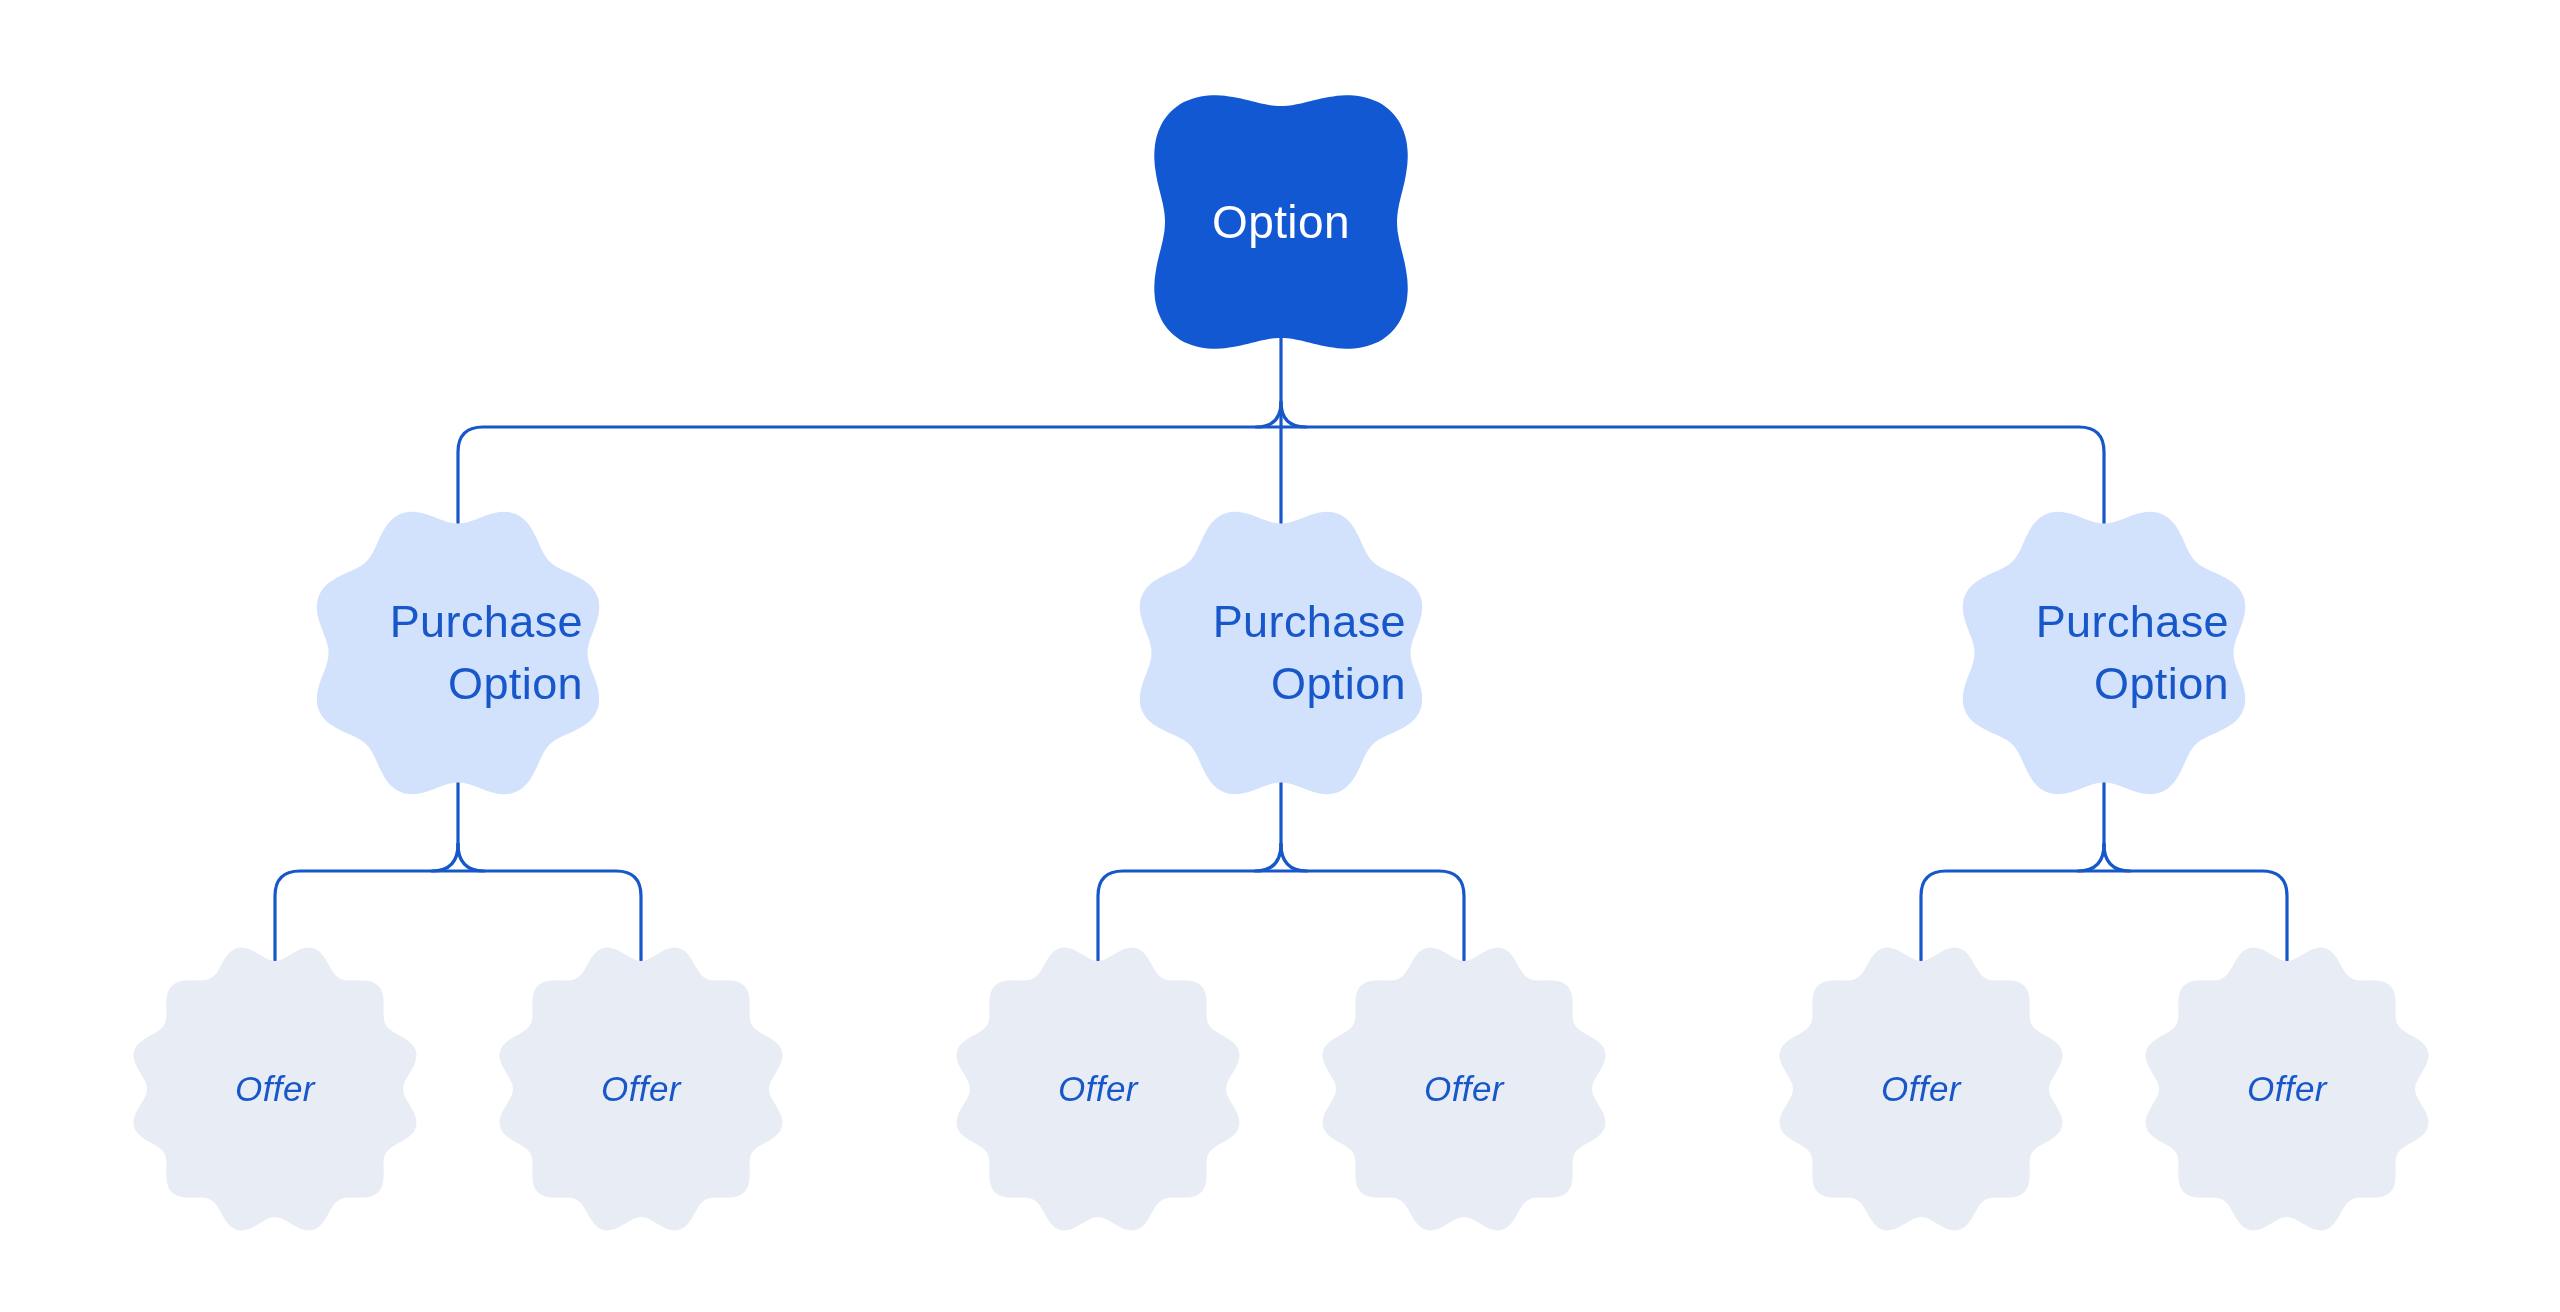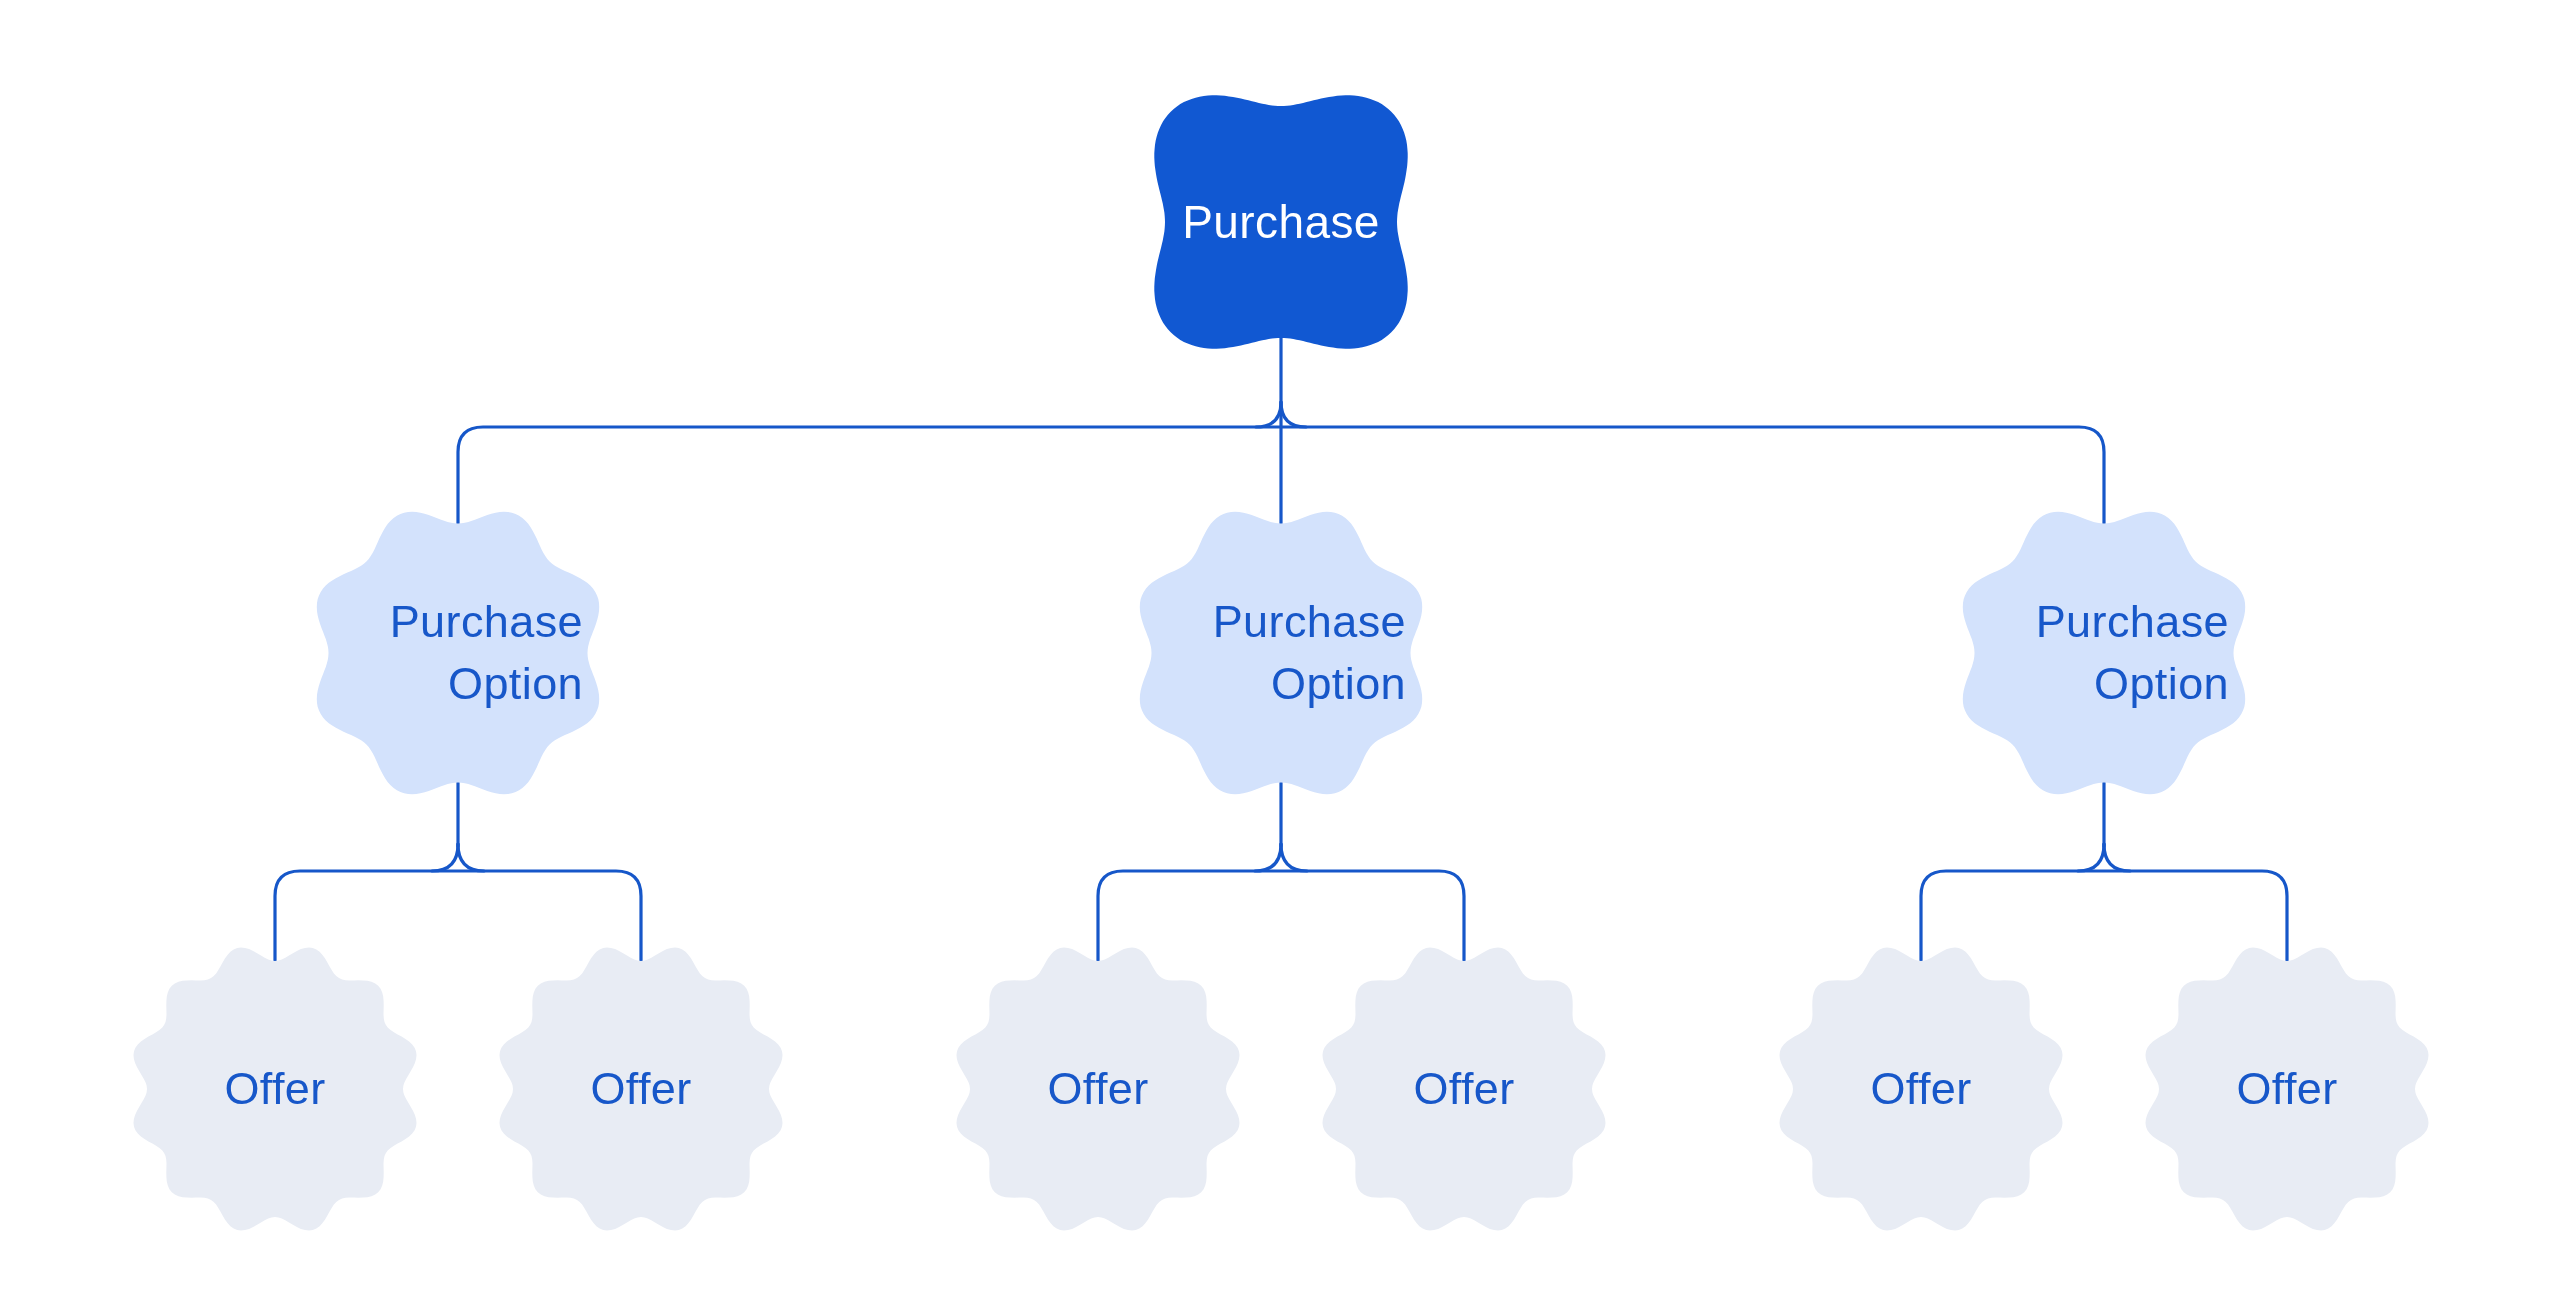--- a/index.html
+++ b/index.html
@@ -38,23 +38,24 @@
   .purchase-label {
     color: var(--node-text, #1757c9);
     font-size: 45px;
     line-height: 62px;
     width: 250px;
     font-weight: 400;
     text-align: right;
   }
   .offer-label {
     color: var(--node-text, #1757c9);
-    font-size: 45px;
+    font-size: 35px;
     line-height: 50px;
     font-weight: 400;
+    font-style: italic;
   }
 </style>
 </head>
 <body>
 
 <div id="diagram-canvas">
 
   <svg id="tree-svg" width="2560" height="1312" viewBox="0 0 2560 1312">
 
     <g>
@@ -89,21 +90,21 @@
 
       <path class="blob-offer" d="M403.0 1089.0L403.4 1085.6L404.5 1082.2L406.3 1078.7L408.5 1075.0L410.8 1071.1L413.1 1067.1L414.9 1063.1L416.1 1059.0L416.5 1055.0L416.0 1051.2L414.6 1047.7L412.2 1044.4L409.1 1041.5L405.5 1038.9L401.6 1036.6L397.6 1034.4L393.9 1032.3L390.6 1030.1L387.9 1027.7L385.9 1025.0L384.5 1021.9L383.8 1018.4L383.5 1014.4L383.6 1010.1L383.7 1005.6L383.6 1001.0L383.2 996.6L382.2 992.5L380.6 988.8L378.2 985.8L375.2 983.4L371.5 981.8L367.4 980.8L363.0 980.4L358.4 980.3L353.9 980.4L349.6 980.5L345.6 980.2L342.1 979.5L339.0 978.1L336.3 976.1L333.9 973.4L331.7 970.1L329.6 966.4L327.4 962.4L325.1 958.5L322.5 954.9L319.6 951.8L316.3 949.4L312.8 948.0L309.0 947.5L305.0 947.9L300.9 949.1L296.9 950.9L292.9 953.2L289.0 955.5L285.3 957.7L281.8 959.5L278.4 960.6L275.0 961.0L271.6 960.6L268.2 959.5L264.7 957.7L261.0 955.5L257.1 953.2L253.1 950.9L249.1 949.1L245.0 947.9L241.0 947.5L237.2 948.0L233.7 949.4L230.4 951.8L227.5 954.9L224.9 958.5L222.6 962.4L220.4 966.4L218.3 970.1L216.1 973.4L213.7 976.1L211.0 978.1L207.9 979.5L204.4 980.2L200.4 980.5L196.1 980.4L191.6 980.3L187.0 980.4L182.6 980.8L178.5 981.8L174.8 983.4L171.8 985.8L169.4 988.8L167.8 992.5L166.8 996.6L166.4 1001.0L166.3 1005.6L166.4 1010.1L166.5 1014.4L166.2 1018.4L165.5 1021.9L164.1 1025.0L162.1 1027.7L159.4 1030.1L156.1 1032.3L152.4 1034.4L148.4 1036.6L144.5 1038.9L140.9 1041.5L137.8 1044.4L135.4 1047.7L134.0 1051.2L133.5 1055.0L133.9 1059.0L135.1 1063.1L136.9 1067.1L139.2 1071.1L141.5 1075.0L143.7 1078.7L145.5 1082.2L146.6 1085.6L147.0 1089.0L146.6 1092.4L145.5 1095.8L143.7 1099.3L141.5 1103.0L139.2 1106.9L136.9 1110.9L135.1 1114.9L133.9 1119.0L133.5 1123.0L134.0 1126.8L135.4 1130.3L137.8 1133.6L140.9 1136.5L144.5 1139.1L148.4 1141.4L152.4 1143.6L156.1 1145.7L159.4 1147.9L162.1 1150.3L164.1 1153.0L165.5 1156.1L166.2 1159.6L166.5 1163.6L166.4 1167.9L166.3 1172.4L166.4 1177.0L166.8 1181.4L167.8 1185.5L169.4 1189.2L171.8 1192.2L174.8 1194.6L178.5 1196.2L182.6 1197.2L187.0 1197.6L191.6 1197.7L196.1 1197.6L200.4 1197.5L204.4 1197.8L207.9 1198.5L211.0 1199.9L213.7 1201.9L216.1 1204.6L218.3 1207.9L220.4 1211.6L222.6 1215.6L224.9 1219.5L227.5 1223.1L230.4 1226.2L233.7 1228.6L237.2 1230.0L241.0 1230.5L245.0 1230.1L249.1 1228.9L253.1 1227.1L257.1 1224.8L261.0 1222.5L264.7 1220.3L268.2 1218.5L271.6 1217.4L275.0 1217.0L278.4 1217.4L281.8 1218.5L285.3 1220.3L289.0 1222.5L292.9 1224.8L296.9 1227.1L300.9 1228.9L305.0 1230.1L309.0 1230.5L312.8 1230.0L316.3 1228.6L319.6 1226.2L322.5 1223.1L325.1 1219.5L327.4 1215.6L329.6 1211.6L331.7 1207.9L333.9 1204.6L336.3 1201.9L339.0 1199.9L342.1 1198.5L345.6 1197.8L349.6 1197.5L353.9 1197.6L358.4 1197.7L363.0 1197.6L367.4 1197.2L371.5 1196.2L375.2 1194.6L378.2 1192.2L380.6 1189.2L382.2 1185.5L383.2 1181.4L383.6 1177.0L383.7 1172.4L383.6 1167.9L383.5 1163.6L383.8 1159.6L384.5 1156.1L385.9 1153.0L387.9 1150.3L390.6 1147.9L393.9 1145.7L397.6 1143.6L401.6 1141.4L405.5 1139.1L409.1 1136.5L412.2 1133.6L414.6 1130.3L416.0 1126.8L416.5 1123.0L416.1 1119.0L414.9 1114.9L413.1 1110.9L410.8 1106.9L408.5 1103.0L406.3 1099.3L404.5 1095.8L403.4 1092.4Z"></path>
       <path class="blob-offer" d="M769.0 1089.0L769.4 1085.6L770.5 1082.2L772.3 1078.7L774.5 1075.0L776.8 1071.1L779.1 1067.1L780.9 1063.1L782.1 1059.0L782.5 1055.0L782.0 1051.2L780.6 1047.7L778.2 1044.4L775.1 1041.5L771.5 1038.9L767.6 1036.6L763.6 1034.4L759.9 1032.3L756.6 1030.1L753.9 1027.7L751.9 1025.0L750.5 1021.9L749.8 1018.4L749.5 1014.4L749.6 1010.1L749.7 1005.6L749.6 1001.0L749.2 996.6L748.2 992.5L746.6 988.8L744.2 985.8L741.2 983.4L737.5 981.8L733.4 980.8L729.0 980.4L724.4 980.3L719.9 980.4L715.6 980.5L711.6 980.2L708.1 979.5L705.0 978.1L702.3 976.1L699.9 973.4L697.7 970.1L695.6 966.4L693.4 962.4L691.1 958.5L688.5 954.9L685.6 951.8L682.3 949.4L678.8 948.0L675.0 947.5L671.0 947.9L666.9 949.1L662.9 950.9L658.9 953.2L655.0 955.5L651.3 957.7L647.8 959.5L644.4 960.6L641.0 961.0L637.6 960.6L634.2 959.5L630.7 957.7L627.0 955.5L623.1 953.2L619.1 950.9L615.1 949.1L611.0 947.9L607.0 947.5L603.2 948.0L599.7 949.4L596.4 951.8L593.5 954.9L590.9 958.5L588.6 962.4L586.4 966.4L584.3 970.1L582.1 973.4L579.7 976.1L577.0 978.1L573.9 979.5L570.4 980.2L566.4 980.5L562.1 980.4L557.6 980.3L553.0 980.4L548.6 980.8L544.5 981.8L540.8 983.4L537.8 985.8L535.4 988.8L533.8 992.5L532.8 996.6L532.4 1001.0L532.3 1005.6L532.4 1010.1L532.5 1014.4L532.2 1018.4L531.5 1021.9L530.1 1025.0L528.1 1027.7L525.4 1030.1L522.1 1032.3L518.4 1034.4L514.4 1036.6L510.5 1038.9L506.9 1041.5L503.8 1044.4L501.4 1047.7L500.0 1051.2L499.5 1055.0L499.9 1059.0L501.1 1063.1L502.9 1067.1L505.2 1071.1L507.5 1075.0L509.7 1078.7L511.5 1082.2L512.6 1085.6L513.0 1089.0L512.6 1092.4L511.5 1095.8L509.7 1099.3L507.5 1103.0L505.2 1106.9L502.9 1110.9L501.1 1114.9L499.9 1119.0L499.5 1123.0L500.0 1126.8L501.4 1130.3L503.8 1133.6L506.9 1136.5L510.5 1139.1L514.4 1141.4L518.4 1143.6L522.1 1145.7L525.4 1147.9L528.1 1150.3L530.1 1153.0L531.5 1156.1L532.2 1159.6L532.5 1163.6L532.4 1167.9L532.3 1172.4L532.4 1177.0L532.8 1181.4L533.8 1185.5L535.4 1189.2L537.8 1192.2L540.8 1194.6L544.5 1196.2L548.6 1197.2L553.0 1197.6L557.6 1197.7L562.1 1197.6L566.4 1197.5L570.4 1197.8L573.9 1198.5L577.0 1199.9L579.7 1201.9L582.1 1204.6L584.3 1207.9L586.4 1211.6L588.6 1215.6L590.9 1219.5L593.5 1223.1L596.4 1226.2L599.7 1228.6L603.2 1230.0L607.0 1230.5L611.0 1230.1L615.1 1228.9L619.1 1227.1L623.1 1224.8L627.0 1222.5L630.7 1220.3L634.2 1218.5L637.6 1217.4L641.0 1217.0L644.4 1217.4L647.8 1218.5L651.3 1220.3L655.0 1222.5L658.9 1224.8L662.9 1227.1L666.9 1228.9L671.0 1230.1L675.0 1230.5L678.8 1230.0L682.3 1228.6L685.6 1226.2L688.5 1223.1L691.1 1219.5L693.4 1215.6L695.6 1211.6L697.7 1207.9L699.9 1204.6L702.3 1201.9L705.0 1199.9L708.1 1198.5L711.6 1197.8L715.6 1197.5L719.9 1197.6L724.4 1197.7L729.0 1197.6L733.4 1197.2L737.5 1196.2L741.2 1194.6L744.2 1192.2L746.6 1189.2L748.2 1185.5L749.2 1181.4L749.6 1177.0L749.7 1172.4L749.6 1167.9L749.5 1163.6L749.8 1159.6L750.5 1156.1L751.9 1153.0L753.9 1150.3L756.6 1147.9L759.9 1145.7L763.6 1143.6L767.6 1141.4L771.5 1139.1L775.1 1136.5L778.2 1133.6L780.6 1130.3L782.0 1126.8L782.5 1123.0L782.1 1119.0L780.9 1114.9L779.1 1110.9L776.8 1106.9L774.5 1103.0L772.3 1099.3L770.5 1095.8L769.4 1092.4Z"></path>
       <path class="blob-offer" d="M1226.0 1089.0L1226.4 1085.6L1227.5 1082.2L1229.3 1078.7L1231.5 1075.0L1233.8 1071.1L1236.1 1067.1L1237.9 1063.1L1239.1 1059.0L1239.5 1055.0L1239.0 1051.2L1237.6 1047.7L1235.2 1044.4L1232.1 1041.5L1228.5 1038.9L1224.6 1036.6L1220.6 1034.4L1216.9 1032.3L1213.6 1030.1L1210.9 1027.7L1208.9 1025.0L1207.5 1021.9L1206.8 1018.4L1206.5 1014.4L1206.6 1010.1L1206.7 1005.6L1206.6 1001.0L1206.2 996.6L1205.2 992.5L1203.6 988.8L1201.2 985.8L1198.2 983.4L1194.5 981.8L1190.4 980.8L1186.0 980.4L1181.4 980.3L1176.9 980.4L1172.6 980.5L1168.6 980.2L1165.1 979.5L1162.0 978.1L1159.3 976.1L1156.9 973.4L1154.7 970.1L1152.6 966.4L1150.4 962.4L1148.1 958.5L1145.5 954.9L1142.6 951.8L1139.3 949.4L1135.8 948.0L1132.0 947.5L1128.0 947.9L1123.9 949.1L1119.9 950.9L1115.9 953.2L1112.0 955.5L1108.3 957.7L1104.8 959.5L1101.4 960.6L1098.0 961.0L1094.6 960.6L1091.2 959.5L1087.7 957.7L1084.0 955.5L1080.1 953.2L1076.1 950.9L1072.1 949.1L1068.0 947.9L1064.0 947.5L1060.2 948.0L1056.7 949.4L1053.4 951.8L1050.5 954.9L1047.9 958.5L1045.6 962.4L1043.4 966.4L1041.3 970.1L1039.1 973.4L1036.7 976.1L1034.0 978.1L1030.9 979.5L1027.4 980.2L1023.4 980.5L1019.1 980.4L1014.6 980.3L1010.0 980.4L1005.6 980.8L1001.5 981.8L997.8 983.4L994.8 985.8L992.4 988.8L990.8 992.5L989.8 996.6L989.4 1001.0L989.3 1005.6L989.4 1010.1L989.5 1014.4L989.2 1018.4L988.5 1021.9L987.1 1025.0L985.1 1027.7L982.4 1030.1L979.1 1032.3L975.4 1034.4L971.4 1036.6L967.5 1038.9L963.9 1041.5L960.8 1044.4L958.4 1047.7L957.0 1051.2L956.5 1055.0L956.9 1059.0L958.1 1063.1L959.9 1067.1L962.2 1071.1L964.5 1075.0L966.7 1078.7L968.5 1082.2L969.6 1085.6L970.0 1089.0L969.6 1092.4L968.5 1095.8L966.7 1099.3L964.5 1103.0L962.2 1106.9L959.9 1110.9L958.1 1114.9L956.9 1119.0L956.5 1123.0L957.0 1126.8L958.4 1130.3L960.8 1133.6L963.9 1136.5L967.5 1139.1L971.4 1141.4L975.4 1143.6L979.1 1145.7L982.4 1147.9L985.1 1150.3L987.1 1153.0L988.5 1156.1L989.2 1159.6L989.5 1163.6L989.4 1167.9L989.3 1172.4L989.4 1177.0L989.8 1181.4L990.8 1185.5L992.4 1189.2L994.8 1192.2L997.8 1194.6L1001.5 1196.2L1005.6 1197.2L1010.0 1197.6L1014.6 1197.7L1019.1 1197.6L1023.4 1197.5L1027.4 1197.8L1030.9 1198.5L1034.0 1199.9L1036.7 1201.9L1039.1 1204.6L1041.3 1207.9L1043.4 1211.6L1045.6 1215.6L1047.9 1219.5L1050.5 1223.1L1053.4 1226.2L1056.7 1228.6L1060.2 1230.0L1064.0 1230.5L1068.0 1230.1L1072.1 1228.9L1076.1 1227.1L1080.1 1224.8L1084.0 1222.5L1087.7 1220.3L1091.2 1218.5L1094.6 1217.4L1098.0 1217.0L1101.4 1217.4L1104.8 1218.5L1108.3 1220.3L1112.0 1222.5L1115.9 1224.8L1119.9 1227.1L1123.9 1228.9L1128.0 1230.1L1132.0 1230.5L1135.8 1230.0L1139.3 1228.6L1142.6 1226.2L1145.5 1223.1L1148.1 1219.5L1150.4 1215.6L1152.6 1211.6L1154.7 1207.9L1156.9 1204.6L1159.3 1201.9L1162.0 1199.9L1165.1 1198.5L1168.6 1197.8L1172.6 1197.5L1176.9 1197.6L1181.4 1197.7L1186.0 1197.6L1190.4 1197.2L1194.5 1196.2L1198.2 1194.6L1201.2 1192.2L1203.6 1189.2L1205.2 1185.5L1206.2 1181.4L1206.6 1177.0L1206.7 1172.4L1206.6 1167.9L1206.5 1163.6L1206.8 1159.6L1207.5 1156.1L1208.9 1153.0L1210.9 1150.3L1213.6 1147.9L1216.9 1145.7L1220.6 1143.6L1224.6 1141.4L1228.5 1139.1L1232.1 1136.5L1235.2 1133.6L1237.6 1130.3L1239.0 1126.8L1239.5 1123.0L1239.1 1119.0L1237.9 1114.9L1236.1 1110.9L1233.8 1106.9L1231.5 1103.0L1229.3 1099.3L1227.5 1095.8L1226.4 1092.4Z"></path>
       <path class="blob-offer" d="M1592.0 1089.0L1592.4 1085.6L1593.5 1082.2L1595.3 1078.7L1597.5 1075.0L1599.8 1071.1L1602.1 1067.1L1603.9 1063.1L1605.1 1059.0L1605.5 1055.0L1605.0 1051.2L1603.6 1047.7L1601.2 1044.4L1598.1 1041.5L1594.5 1038.9L1590.6 1036.6L1586.6 1034.4L1582.9 1032.3L1579.6 1030.1L1576.9 1027.7L1574.9 1025.0L1573.5 1021.9L1572.8 1018.4L1572.5 1014.4L1572.6 1010.1L1572.7 1005.6L1572.6 1001.0L1572.2 996.6L1571.2 992.5L1569.6 988.8L1567.2 985.8L1564.2 983.4L1560.5 981.8L1556.4 980.8L1552.0 980.4L1547.4 980.3L1542.9 980.4L1538.6 980.5L1534.6 980.2L1531.1 979.5L1528.0 978.1L1525.3 976.1L1522.9 973.4L1520.7 970.1L1518.6 966.4L1516.4 962.4L1514.1 958.5L1511.5 954.9L1508.6 951.8L1505.3 949.4L1501.8 948.0L1498.0 947.5L1494.0 947.9L1489.9 949.1L1485.9 950.9L1481.9 953.2L1478.0 955.5L1474.3 957.7L1470.8 959.5L1467.4 960.6L1464.0 961.0L1460.6 960.6L1457.2 959.5L1453.7 957.7L1450.0 955.5L1446.1 953.2L1442.1 950.9L1438.1 949.1L1434.0 947.9L1430.0 947.5L1426.2 948.0L1422.7 949.4L1419.4 951.8L1416.5 954.9L1413.9 958.5L1411.6 962.4L1409.4 966.4L1407.3 970.1L1405.1 973.4L1402.7 976.1L1400.0 978.1L1396.9 979.5L1393.4 980.2L1389.4 980.5L1385.1 980.4L1380.6 980.3L1376.0 980.4L1371.6 980.8L1367.5 981.8L1363.8 983.4L1360.8 985.8L1358.4 988.8L1356.8 992.5L1355.8 996.6L1355.4 1001.0L1355.3 1005.6L1355.4 1010.1L1355.5 1014.4L1355.2 1018.4L1354.5 1021.9L1353.1 1025.0L1351.1 1027.7L1348.4 1030.1L1345.1 1032.3L1341.4 1034.4L1337.4 1036.6L1333.5 1038.9L1329.9 1041.5L1326.8 1044.4L1324.4 1047.7L1323.0 1051.2L1322.5 1055.0L1322.9 1059.0L1324.1 1063.1L1325.9 1067.1L1328.2 1071.1L1330.5 1075.0L1332.7 1078.7L1334.5 1082.2L1335.6 1085.6L1336.0 1089.0L1335.6 1092.4L1334.5 1095.8L1332.7 1099.3L1330.5 1103.0L1328.2 1106.9L1325.9 1110.9L1324.1 1114.9L1322.9 1119.0L1322.5 1123.0L1323.0 1126.8L1324.4 1130.3L1326.8 1133.6L1329.9 1136.5L1333.5 1139.1L1337.4 1141.4L1341.4 1143.6L1345.1 1145.7L1348.4 1147.9L1351.1 1150.3L1353.1 1153.0L1354.5 1156.1L1355.2 1159.6L1355.5 1163.6L1355.4 1167.9L1355.3 1172.4L1355.4 1177.0L1355.8 1181.4L1356.8 1185.5L1358.4 1189.2L1360.8 1192.2L1363.8 1194.6L1367.5 1196.2L1371.6 1197.2L1376.0 1197.6L1380.6 1197.7L1385.1 1197.6L1389.4 1197.5L1393.4 1197.8L1396.9 1198.5L1400.0 1199.9L1402.7 1201.9L1405.1 1204.6L1407.3 1207.9L1409.4 1211.6L1411.6 1215.6L1413.9 1219.5L1416.5 1223.1L1419.4 1226.2L1422.7 1228.6L1426.2 1230.0L1430.0 1230.5L1434.0 1230.1L1438.1 1228.9L1442.1 1227.1L1446.1 1224.8L1450.0 1222.5L1453.7 1220.3L1457.2 1218.5L1460.6 1217.4L1464.0 1217.0L1467.4 1217.4L1470.8 1218.5L1474.3 1220.3L1478.0 1222.5L1481.9 1224.8L1485.9 1227.1L1489.9 1228.9L1494.0 1230.1L1498.0 1230.5L1501.8 1230.0L1505.3 1228.6L1508.6 1226.2L1511.5 1223.1L1514.1 1219.5L1516.4 1215.6L1518.6 1211.6L1520.7 1207.9L1522.9 1204.6L1525.3 1201.9L1528.0 1199.9L1531.1 1198.5L1534.6 1197.8L1538.6 1197.5L1542.9 1197.6L1547.4 1197.7L1552.0 1197.6L1556.4 1197.2L1560.5 1196.2L1564.2 1194.6L1567.2 1192.2L1569.6 1189.2L1571.2 1185.5L1572.2 1181.4L1572.6 1177.0L1572.7 1172.4L1572.6 1167.9L1572.5 1163.6L1572.8 1159.6L1573.5 1156.1L1574.9 1153.0L1576.9 1150.3L1579.6 1147.9L1582.9 1145.7L1586.6 1143.6L1590.6 1141.4L1594.5 1139.1L1598.1 1136.5L1601.2 1133.6L1603.6 1130.3L1605.0 1126.8L1605.5 1123.0L1605.1 1119.0L1603.9 1114.9L1602.1 1110.9L1599.8 1106.9L1597.5 1103.0L1595.3 1099.3L1593.5 1095.8L1592.4 1092.4Z"></path>
       <path class="blob-offer" d="M2049.0 1089.0L2049.4 1085.6L2050.5 1082.2L2052.3 1078.7L2054.5 1075.0L2056.8 1071.1L2059.1 1067.1L2060.9 1063.1L2062.1 1059.0L2062.5 1055.0L2062.0 1051.2L2060.6 1047.7L2058.2 1044.4L2055.1 1041.5L2051.5 1038.9L2047.6 1036.6L2043.6 1034.4L2039.9 1032.3L2036.6 1030.1L2033.9 1027.7L2031.9 1025.0L2030.5 1021.9L2029.8 1018.4L2029.5 1014.4L2029.6 1010.1L2029.7 1005.6L2029.6 1001.0L2029.2 996.6L2028.2 992.5L2026.6 988.8L2024.2 985.8L2021.2 983.4L2017.5 981.8L2013.4 980.8L2009.0 980.4L2004.4 980.3L1999.9 980.4L1995.6 980.5L1991.6 980.2L1988.1 979.5L1985.0 978.1L1982.3 976.1L1979.9 973.4L1977.7 970.1L1975.6 966.4L1973.4 962.4L1971.1 958.5L1968.5 954.9L1965.6 951.8L1962.3 949.4L1958.8 948.0L1955.0 947.5L1951.0 947.9L1946.9 949.1L1942.9 950.9L1938.9 953.2L1935.0 955.5L1931.3 957.7L1927.8 959.5L1924.4 960.6L1921.0 961.0L1917.6 960.6L1914.2 959.5L1910.7 957.7L1907.0 955.5L1903.1 953.2L1899.1 950.9L1895.1 949.1L1891.0 947.9L1887.0 947.5L1883.2 948.0L1879.7 949.4L1876.4 951.8L1873.5 954.9L1870.9 958.5L1868.6 962.4L1866.4 966.4L1864.3 970.1L1862.1 973.4L1859.7 976.1L1857.0 978.1L1853.9 979.5L1850.4 980.2L1846.4 980.5L1842.1 980.4L1837.6 980.3L1833.0 980.4L1828.6 980.8L1824.5 981.8L1820.8 983.4L1817.8 985.8L1815.4 988.8L1813.8 992.5L1812.8 996.6L1812.4 1001.0L1812.3 1005.6L1812.4 1010.1L1812.5 1014.4L1812.2 1018.4L1811.5 1021.9L1810.1 1025.0L1808.1 1027.7L1805.4 1030.1L1802.1 1032.3L1798.4 1034.4L1794.4 1036.6L1790.5 1038.9L1786.9 1041.5L1783.8 1044.4L1781.4 1047.7L1780.0 1051.2L1779.5 1055.0L1779.9 1059.0L1781.1 1063.1L1782.9 1067.1L1785.2 1071.1L1787.5 1075.0L1789.7 1078.7L1791.5 1082.2L1792.6 1085.6L1793.0 1089.0L1792.6 1092.4L1791.5 1095.8L1789.7 1099.3L1787.5 1103.0L1785.2 1106.9L1782.9 1110.9L1781.1 1114.9L1779.9 1119.0L1779.5 1123.0L1780.0 1126.8L1781.4 1130.3L1783.8 1133.6L1786.9 1136.5L1790.5 1139.1L1794.4 1141.4L1798.4 1143.6L1802.1 1145.7L1805.4 1147.9L1808.1 1150.3L1810.1 1153.0L1811.5 1156.1L1812.2 1159.6L1812.5 1163.6L1812.4 1167.9L1812.3 1172.4L1812.4 1177.0L1812.8 1181.4L1813.8 1185.5L1815.4 1189.2L1817.8 1192.2L1820.8 1194.6L1824.5 1196.2L1828.6 1197.2L1833.0 1197.6L1837.6 1197.7L1842.1 1197.6L1846.4 1197.5L1850.4 1197.8L1853.9 1198.5L1857.0 1199.9L1859.7 1201.9L1862.1 1204.6L1864.3 1207.9L1866.4 1211.6L1868.6 1215.6L1870.9 1219.5L1873.5 1223.1L1876.4 1226.2L1879.7 1228.6L1883.2 1230.0L1887.0 1230.5L1891.0 1230.1L1895.1 1228.9L1899.1 1227.1L1903.1 1224.8L1907.0 1222.5L1910.7 1220.3L1914.2 1218.5L1917.6 1217.4L1921.0 1217.0L1924.4 1217.4L1927.8 1218.5L1931.3 1220.3L1935.0 1222.5L1938.9 1224.8L1942.9 1227.1L1946.9 1228.9L1951.0 1230.1L1955.0 1230.5L1958.8 1230.0L1962.3 1228.6L1965.6 1226.2L1968.5 1223.1L1971.1 1219.5L1973.4 1215.6L1975.6 1211.6L1977.7 1207.9L1979.9 1204.6L1982.3 1201.9L1985.0 1199.9L1988.1 1198.5L1991.6 1197.8L1995.6 1197.5L1999.9 1197.6L2004.4 1197.7L2009.0 1197.6L2013.4 1197.2L2017.5 1196.2L2021.2 1194.6L2024.2 1192.2L2026.6 1189.2L2028.2 1185.5L2029.2 1181.4L2029.6 1177.0L2029.7 1172.4L2029.6 1167.9L2029.5 1163.6L2029.8 1159.6L2030.5 1156.1L2031.9 1153.0L2033.9 1150.3L2036.6 1147.9L2039.9 1145.7L2043.6 1143.6L2047.6 1141.4L2051.5 1139.1L2055.1 1136.5L2058.2 1133.6L2060.6 1130.3L2062.0 1126.8L2062.5 1123.0L2062.1 1119.0L2060.9 1114.9L2059.1 1110.9L2056.8 1106.9L2054.5 1103.0L2052.3 1099.3L2050.5 1095.8L2049.4 1092.4Z"></path>
       <path class="blob-offer" d="M2415.0 1089.0L2415.4 1085.6L2416.5 1082.2L2418.3 1078.7L2420.5 1075.0L2422.8 1071.1L2425.1 1067.1L2426.9 1063.1L2428.1 1059.0L2428.5 1055.0L2428.0 1051.2L2426.6 1047.7L2424.2 1044.4L2421.1 1041.5L2417.5 1038.9L2413.6 1036.6L2409.6 1034.4L2405.9 1032.3L2402.6 1030.1L2399.9 1027.7L2397.9 1025.0L2396.5 1021.9L2395.8 1018.4L2395.5 1014.4L2395.6 1010.1L2395.7 1005.6L2395.6 1001.0L2395.2 996.6L2394.2 992.5L2392.6 988.8L2390.2 985.8L2387.2 983.4L2383.5 981.8L2379.4 980.8L2375.0 980.4L2370.4 980.3L2365.9 980.4L2361.6 980.5L2357.6 980.2L2354.1 979.5L2351.0 978.1L2348.3 976.1L2345.9 973.4L2343.7 970.1L2341.6 966.4L2339.4 962.4L2337.1 958.5L2334.5 954.9L2331.6 951.8L2328.3 949.4L2324.8 948.0L2321.0 947.5L2317.0 947.9L2312.9 949.1L2308.9 950.9L2304.9 953.2L2301.0 955.5L2297.3 957.7L2293.8 959.5L2290.4 960.6L2287.0 961.0L2283.6 960.6L2280.2 959.5L2276.7 957.7L2273.0 955.5L2269.1 953.2L2265.1 950.9L2261.1 949.1L2257.0 947.9L2253.0 947.5L2249.2 948.0L2245.7 949.4L2242.4 951.8L2239.5 954.9L2236.9 958.5L2234.6 962.4L2232.4 966.4L2230.3 970.1L2228.1 973.4L2225.7 976.1L2223.0 978.1L2219.9 979.5L2216.4 980.2L2212.4 980.5L2208.1 980.4L2203.6 980.3L2199.0 980.4L2194.6 980.8L2190.5 981.8L2186.8 983.4L2183.8 985.8L2181.4 988.8L2179.8 992.5L2178.8 996.6L2178.4 1001.0L2178.3 1005.6L2178.4 1010.1L2178.5 1014.4L2178.2 1018.4L2177.5 1021.9L2176.1 1025.0L2174.1 1027.7L2171.4 1030.1L2168.1 1032.3L2164.4 1034.4L2160.4 1036.6L2156.5 1038.9L2152.9 1041.5L2149.8 1044.4L2147.4 1047.7L2146.0 1051.2L2145.5 1055.0L2145.9 1059.0L2147.1 1063.1L2148.9 1067.1L2151.2 1071.1L2153.5 1075.0L2155.7 1078.7L2157.5 1082.2L2158.6 1085.6L2159.0 1089.0L2158.6 1092.4L2157.5 1095.8L2155.7 1099.3L2153.5 1103.0L2151.2 1106.9L2148.9 1110.9L2147.1 1114.9L2145.9 1119.0L2145.5 1123.0L2146.0 1126.8L2147.4 1130.3L2149.8 1133.6L2152.9 1136.5L2156.5 1139.1L2160.4 1141.4L2164.4 1143.6L2168.1 1145.7L2171.4 1147.9L2174.1 1150.3L2176.1 1153.0L2177.5 1156.1L2178.2 1159.6L2178.5 1163.6L2178.4 1167.9L2178.3 1172.4L2178.4 1177.0L2178.8 1181.4L2179.8 1185.5L2181.4 1189.2L2183.8 1192.2L2186.8 1194.6L2190.5 1196.2L2194.6 1197.2L2199.0 1197.6L2203.6 1197.7L2208.1 1197.6L2212.4 1197.5L2216.4 1197.8L2219.9 1198.5L2223.0 1199.9L2225.7 1201.9L2228.1 1204.6L2230.3 1207.9L2232.4 1211.6L2234.6 1215.6L2236.9 1219.5L2239.5 1223.1L2242.4 1226.2L2245.7 1228.6L2249.2 1230.0L2253.0 1230.5L2257.0 1230.1L2261.1 1228.9L2265.1 1227.1L2269.1 1224.8L2273.0 1222.5L2276.7 1220.3L2280.2 1218.5L2283.6 1217.4L2287.0 1217.0L2290.4 1217.4L2293.8 1218.5L2297.3 1220.3L2301.0 1222.5L2304.9 1224.8L2308.9 1227.1L2312.9 1228.9L2317.0 1230.1L2321.0 1230.5L2324.8 1230.0L2328.3 1228.6L2331.6 1226.2L2334.5 1223.1L2337.1 1219.5L2339.4 1215.6L2341.6 1211.6L2343.7 1207.9L2345.9 1204.6L2348.3 1201.9L2351.0 1199.9L2354.1 1198.5L2357.6 1197.8L2361.6 1197.5L2365.9 1197.6L2370.4 1197.7L2375.0 1197.6L2379.4 1197.2L2383.5 1196.2L2387.2 1194.6L2390.2 1192.2L2392.6 1189.2L2394.2 1185.5L2395.2 1181.4L2395.6 1177.0L2395.7 1172.4L2395.6 1167.9L2395.5 1163.6L2395.8 1159.6L2396.5 1156.1L2397.9 1153.0L2399.9 1150.3L2402.6 1147.9L2405.9 1145.7L2409.6 1143.6L2413.6 1141.4L2417.5 1139.1L2421.1 1136.5L2424.2 1133.6L2426.6 1130.3L2428.0 1126.8L2428.5 1123.0L2428.1 1119.0L2426.9 1114.9L2425.1 1110.9L2422.8 1106.9L2420.5 1103.0L2418.3 1099.3L2416.5 1095.8L2415.4 1092.4Z"></path>
     </g>
   </svg>
 
-  <div class="node-label product-label" style="left:1281px; top:222px;">Purchase</div>
+  <div class="node-label product-label" style="left:1281px; top:222px;">Option</div>
 
   <div class="node-label purchase-label" style="left:458px; top:653px;">Purchase Option</div>
   <div class="node-label purchase-label" style="left:1281px; top:653px;">Purchase Option</div>
   <div class="node-label purchase-label" style="left:2104px; top:653px;">Purchase Option</div>
 
   <div class="node-label offer-label" style="left:275px; top:1089px;">Offer</div>
   <div class="node-label offer-label" style="left:641px; top:1089px;">Offer</div>
   <div class="node-label offer-label" style="left:1098px; top:1089px;">Offer</div>
   <div class="node-label offer-label" style="left:1464px; top:1089px;">Offer</div>
   <div class="node-label offer-label" style="left:1921px; top:1089px;">Offer</div>

